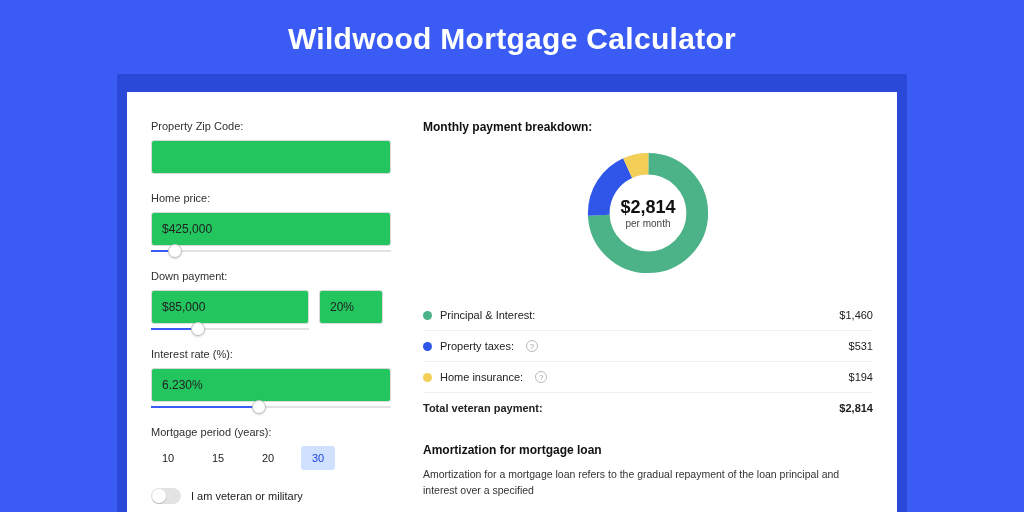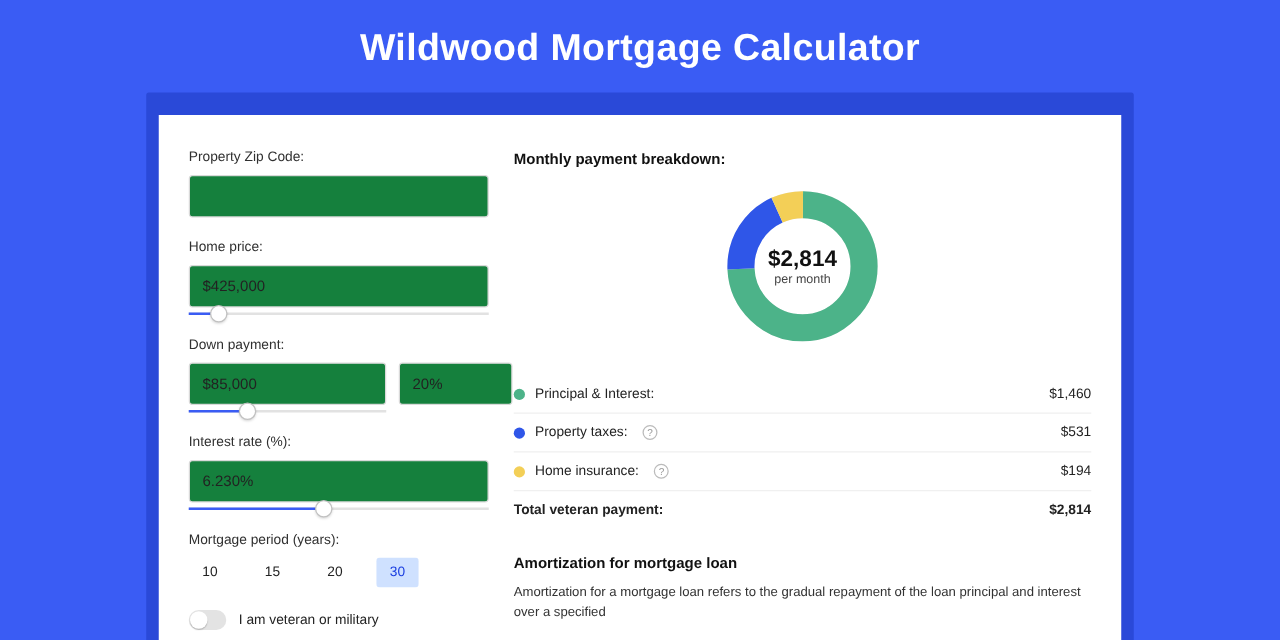--- a/index.html
+++ b/index.html
@@ -43,23 +43,23 @@
     display: block;
   }
   .input {
     width: 100%;
     height: 34px;
     border: 1px solid #d9d9d9;
     border-radius: 3px;
     padding: 0 10px;
     font-size: 12px;
     color: #222;
-    background: #15803d;
-  }
-  .input.small { width: 91px; }
+    background: #22c55e;
+  }
+  .input.small { width: 64px; }
   .row2 { display: flex; gap: 10px; }
   .row2 .col-a { flex: 1; position: relative; }
   .row2 .col-b { width: 72px; }
   .field { margin-bottom: 18px; position: relative; }
   .zip-field { }
 
   
   .slider {
     position: relative;
     height: 2px;
@@ -112,21 +112,21 @@
     position: absolute;
     left: 1px; top: 1px;
     width: 14px; height: 14px;
     background: #fff;
     border-radius: 50%;
     box-shadow: 0 1px 1px rgba(0,0,0,0.2);
   }
   .toggle-label { font-size: 11px; color: #222; }
 
   
-  .col-right { flex: 1; }
+  .col-right { flex: 1; margin-left: 12px; }
   .section-title {
     font-size: 12px;
     font-weight: 700;
     color: #111;
     margin-bottom: 14px;
   }
 
   .donut-wrap {
     display: flex;
     justify-content: center;

